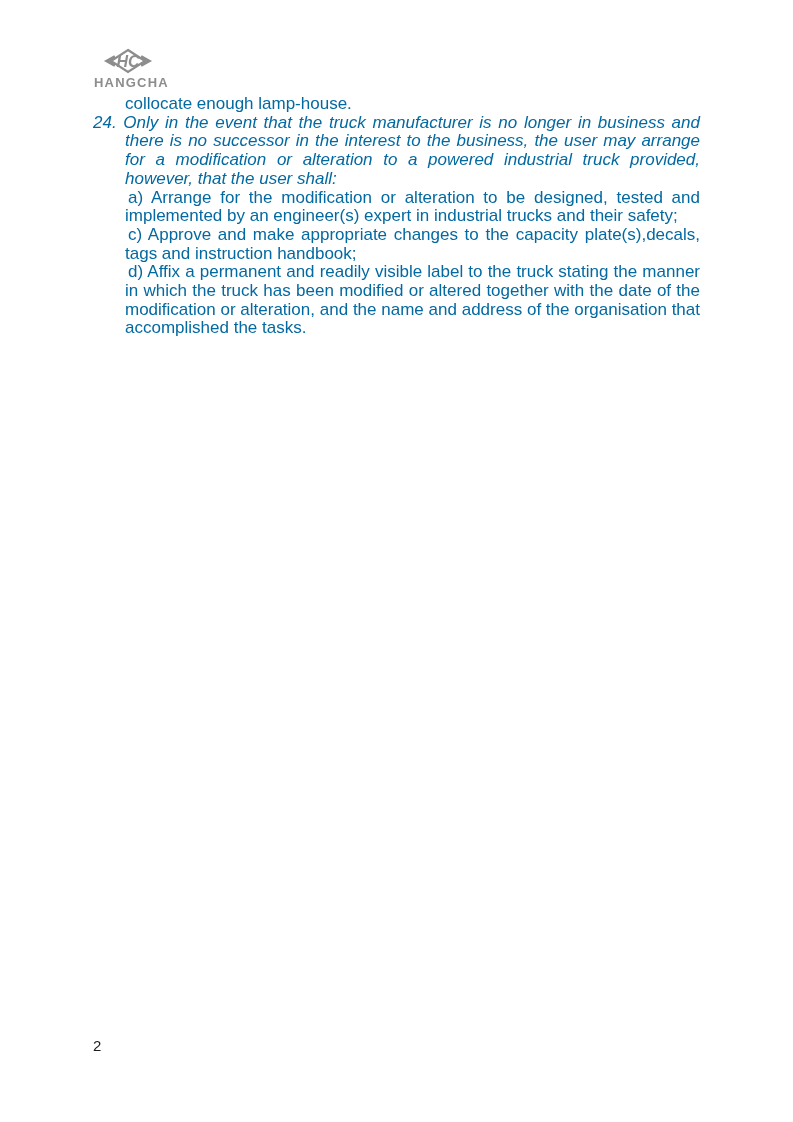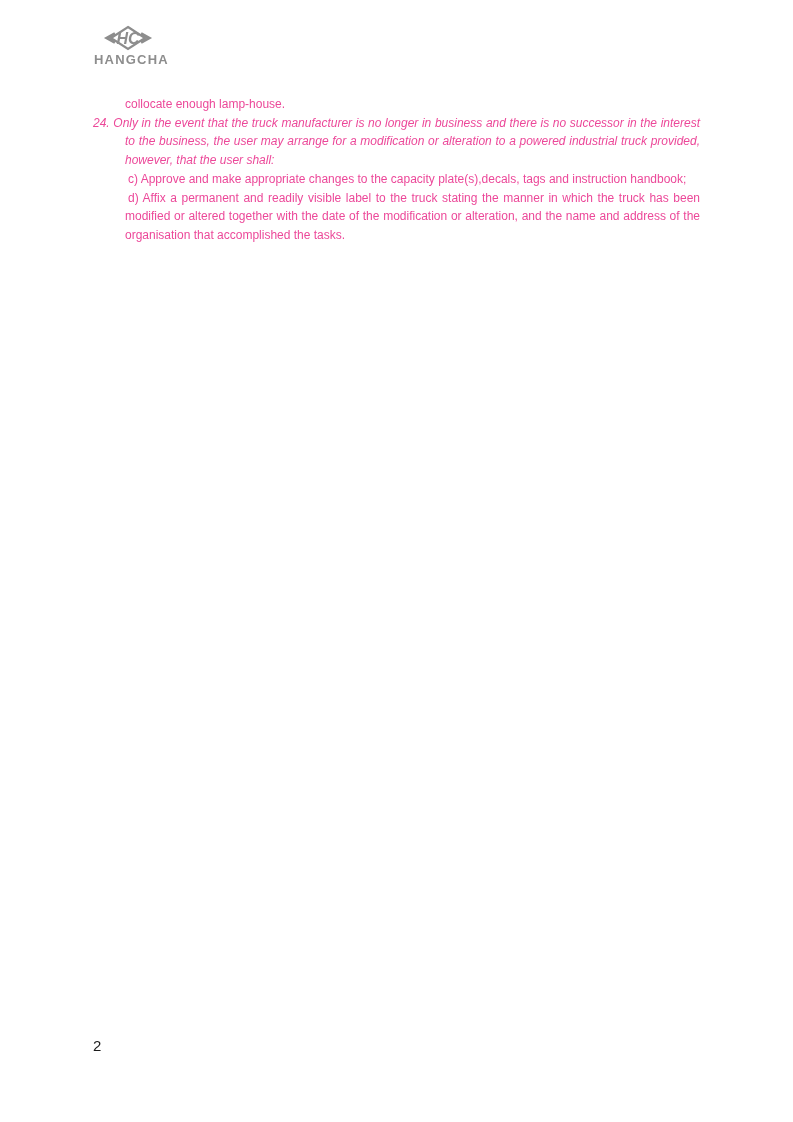--- a/index.html
+++ b/index.html
@@ -12,21 +12,21 @@
     width: 793px;
     height: 1122px;
     background: #ffffff;
     font-family: "Liberation Sans", sans-serif;
     color: #1c1c1c;
     overflow: hidden;
   }
   .logo {
     position: absolute;
     left: 94px;
-    top: 24px;
+    top: 47px;
     width: 80px;
     text-align: left;
   }
   .logo-mark {
     display: block;
     margin-left: 7px;
   }
   .logo-text {
     margin-top: 1px;
     font-size: 13px;
@@ -34,23 +34,23 @@
     letter-spacing: 1.2px;
     color: #8d8d8d;
     transform: scaleY(0.92);
     transform-origin: left top;
   }
   .content {
     position: absolute;
     left: 125px;
     top: 95px;
     width: 575px;
-    font-size: 12px;
+    font-size: 17px;
     line-height: 18.7px;
-    color: #ec4899;
+    color: #0369a1;
   }
   .content p {
     margin: 0;
     text-align: justify;
   }
   p.continuation {
     text-align: left;
   }
   p.numbered {
     text-indent: -32px;
@@ -80,20 +80,21 @@
       <text x="27" y="19.5" text-anchor="middle" font-size="16" font-weight="bold" font-style="italic" font-family="Liberation Sans, sans-serif" fill="#8d8d8d">HC</text>
     </svg>
     <div class="logo-text">HANGCHA</div>
   </div>
 
   <div class="content">
     <p class="continuation"><span>collocate enough lamp-house.</span></p>
 
     <p class="numbered"><span>24.</span> <span>Only in the event that the truck manufacturer is no longer in business and there is no successor in the interest to the business, the user may arrange for a modification or alteration to a powered industrial truck provided, however, that the user shall:</span></p>
 
+    <p class="subitem"><span>a) Arrange for the modification or alteration to be designed, tested and implemented by an engineer(s) expert in industrial trucks and their safety;</span></p>
 
 
     <p class="subitem"><span>c) Approve and make appropriate changes to the capacity plate(s),decals, tags and instruction handbook;</span></p>
 
     <p class="subitem"><span>d) Affix a permanent and readily visible label to the truck stating the manner in which the truck has been modified or altered together with the date of the modification or alteration, and the name and address of the organisation that accomplished the tasks.</span></p>
   </div>
 
   <div class="page-number">2</div>
 
 </div>

